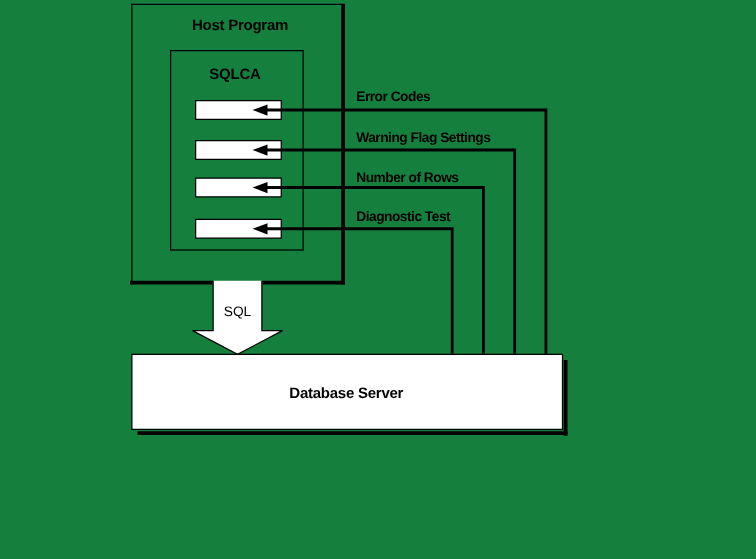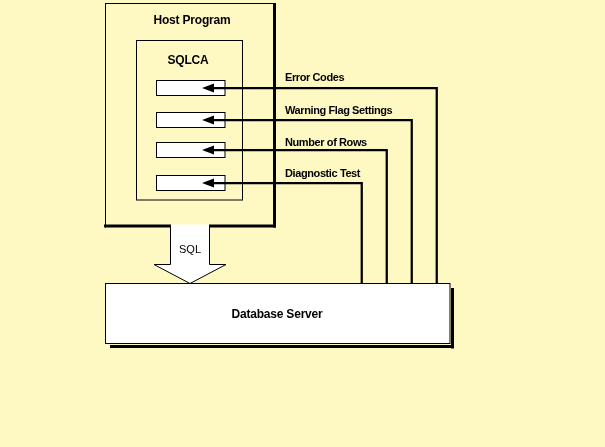--- a/index.html
+++ b/index.html
@@ -4,21 +4,21 @@
 <style>
   html, body {
     margin: 0;
     padding: 0;
     background: #ffffff;
   }
   .stage {
     position: relative;
     width: 605px;
     height: 447px;
-    background: #fef9c3;
+    background: #15803d;
     overflow: hidden;
   }
   svg { display: block; }
   .lbl {
     font-family: "Liberation Sans", sans-serif;
     font-weight: bold;
     font-size: 11px;
     letter-spacing: -0.4px;
     fill: #000000;
   }

